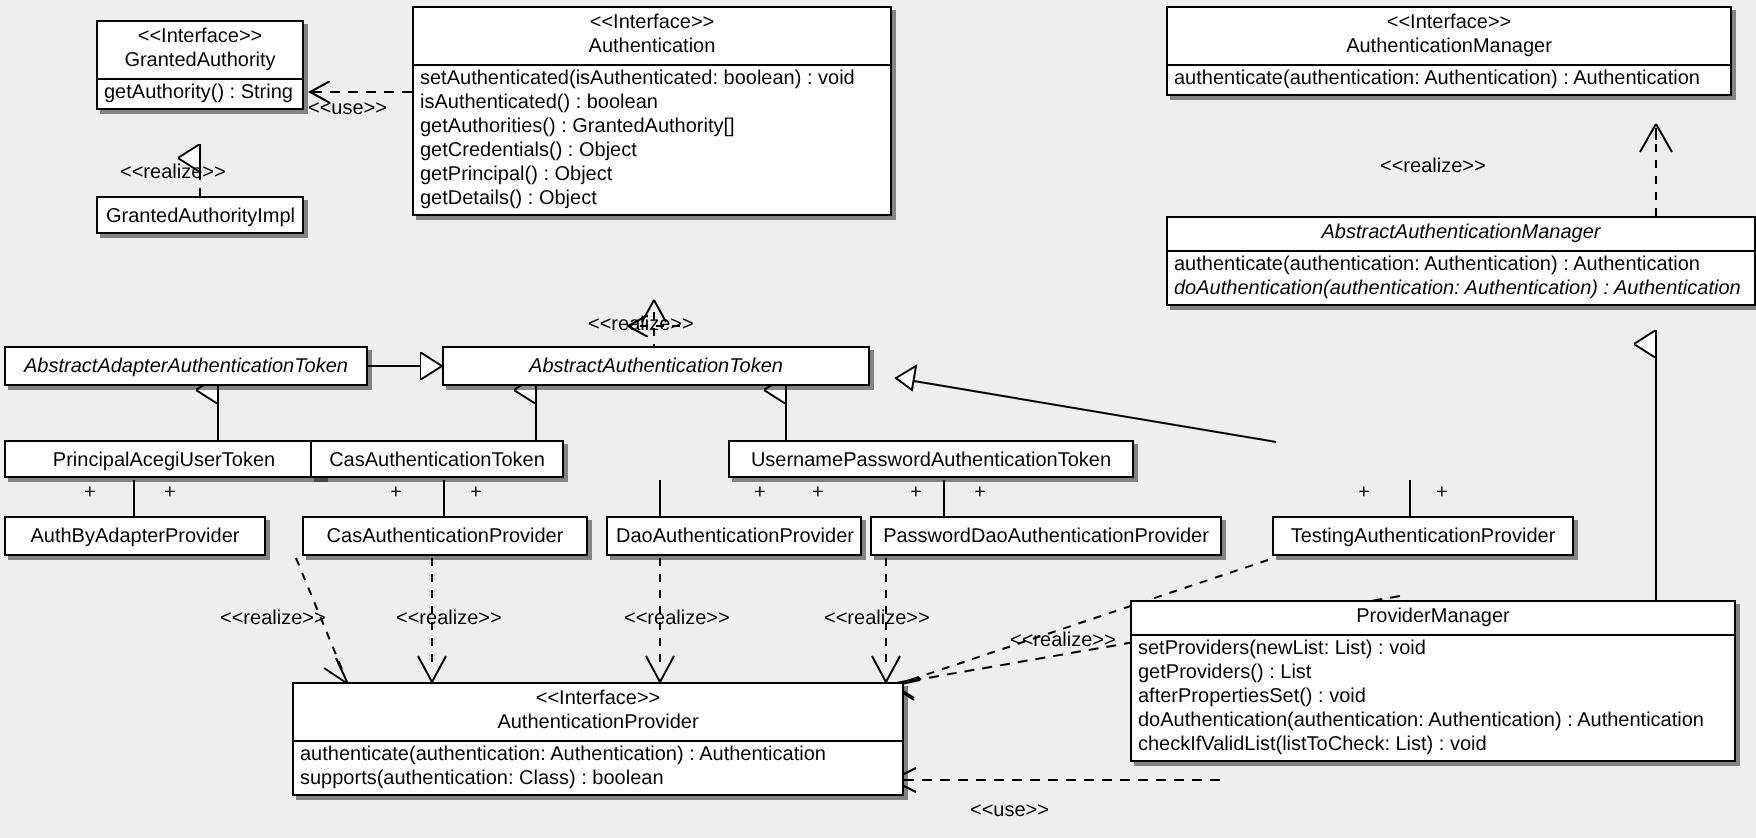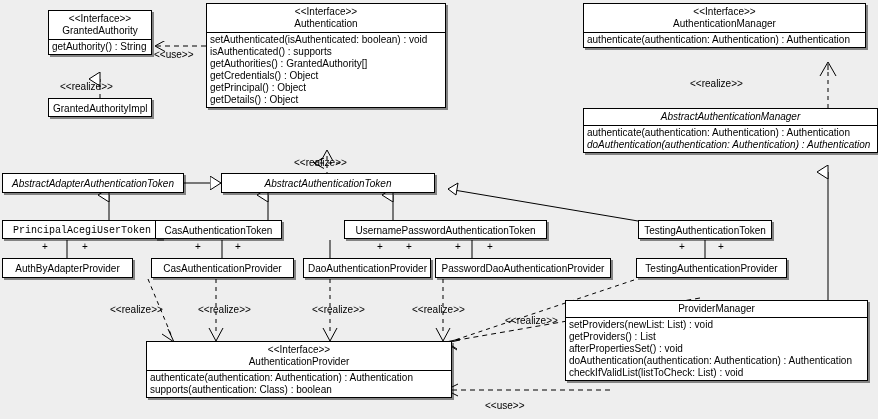--- a/index.html
+++ b/index.html
@@ -187,21 +187,21 @@
     <span class="nm">GrantedAuthorityImpl</span>
   </div>
 
   <div class="uml" style="left:206px;top:3px;width:240px;">
     <div class="hdr">
       <span class="stereo">&lt;&lt;Interface&gt;&gt;</span>
       <span class="nm">Authentication</span>
     </div>
     <div class="sep ops">
       <span class="op">setAuthenticated(isAuthenticated: boolean) : void</span>
-      <span class="op">isAuthenticated() : supports</span>
+      <span class="op">isAuthenticated() : boolean</span>
       <span class="op">getAuthorities() : GrantedAuthority[]</span>
       <span class="op">getCredentials() : Object</span>
       <span class="op">getPrincipal() : Object</span>
       <span class="op">getDetails() : Object</span>
     </div>
   </div>
 
   <div class="uml" style="left:583px;top:3px;width:283px;">
     <div class="hdr">
       <span class="stereo">&lt;&lt;Interface&gt;&gt;</span>
@@ -223,35 +223,32 @@
   </div>
 
   <div class="uml simple" style="left:2px;top:173px;width:182px;height:20px;">
     <span class="nm ital">AbstractAdapterAuthenticationToken</span>
   </div>
 
   <div class="uml simple" style="left:221px;top:173px;width:214px;height:20px;">
     <span class="nm ital">AbstractAuthenticationToken</span>
   </div>
 
-  <div class="uml simple" style="left:2px;top:220px;width:160px;height:19px;font-family:Liberation Mono, monospace;">
+  <div class="uml simple" style="left:2px;top:220px;width:160px;height:19px;">
     <span class="nm">PrincipalAcegiUserToken</span>
   </div>
 
   <div class="uml simple" style="left:155px;top:220px;width:127px;height:19px;">
     <span class="nm">CasAuthenticationToken</span>
   </div>
 
-  <div class="uml simple" style="left:344px;top:220px;width:203px;height:19px;">
+  <div class="uml simple" style="left:364px;top:220px;width:203px;height:19px;">
     <span class="nm">UsernamePasswordAuthenticationToken</span>
   </div>
 
-  <div class="uml simple" style="left:638px;top:220px;width:134px;height:19px;">
-    <span class="nm">TestingAuthenticationToken</span>
-  </div>
 
   <div class="uml simple" style="left:2px;top:258px;width:131px;height:20px;">
     <span class="nm">AuthByAdapterProvider</span>
   </div>
 
   <div class="uml simple" style="left:151px;top:258px;width:143px;height:20px;">
     <span class="nm">CasAuthenticationProvider</span>
   </div>
 
   <div class="uml simple" style="left:303px;top:258px;width:128px;height:20px;">

